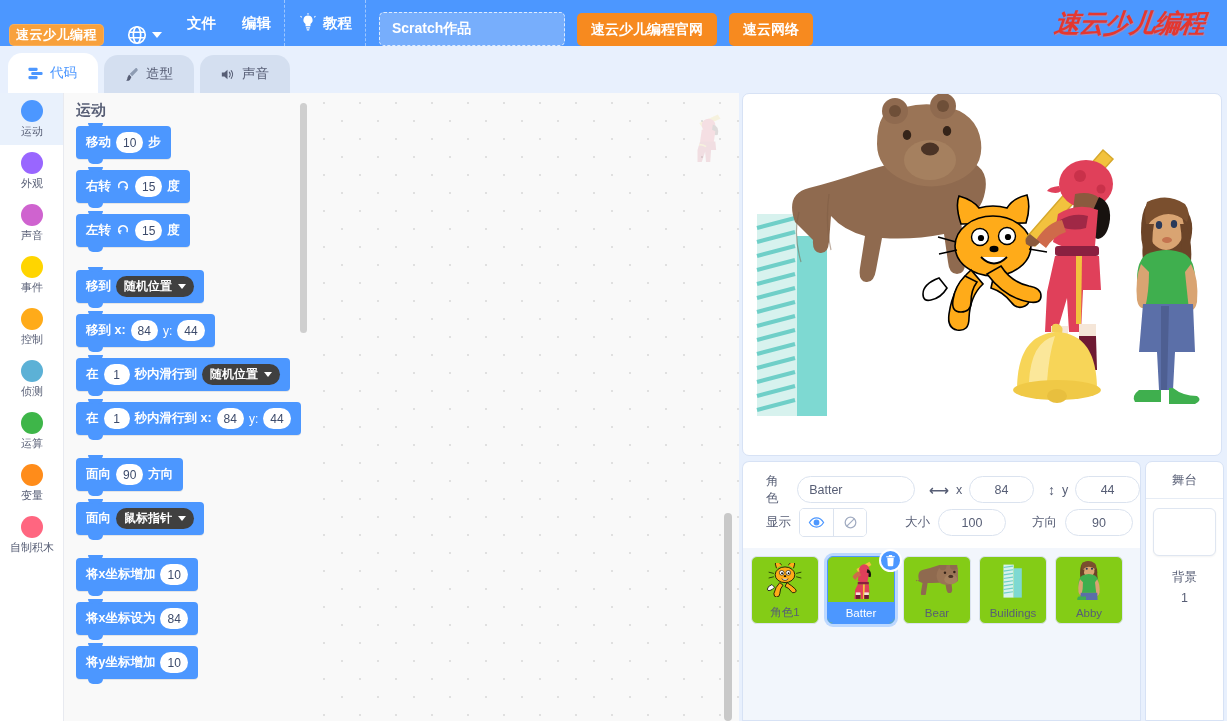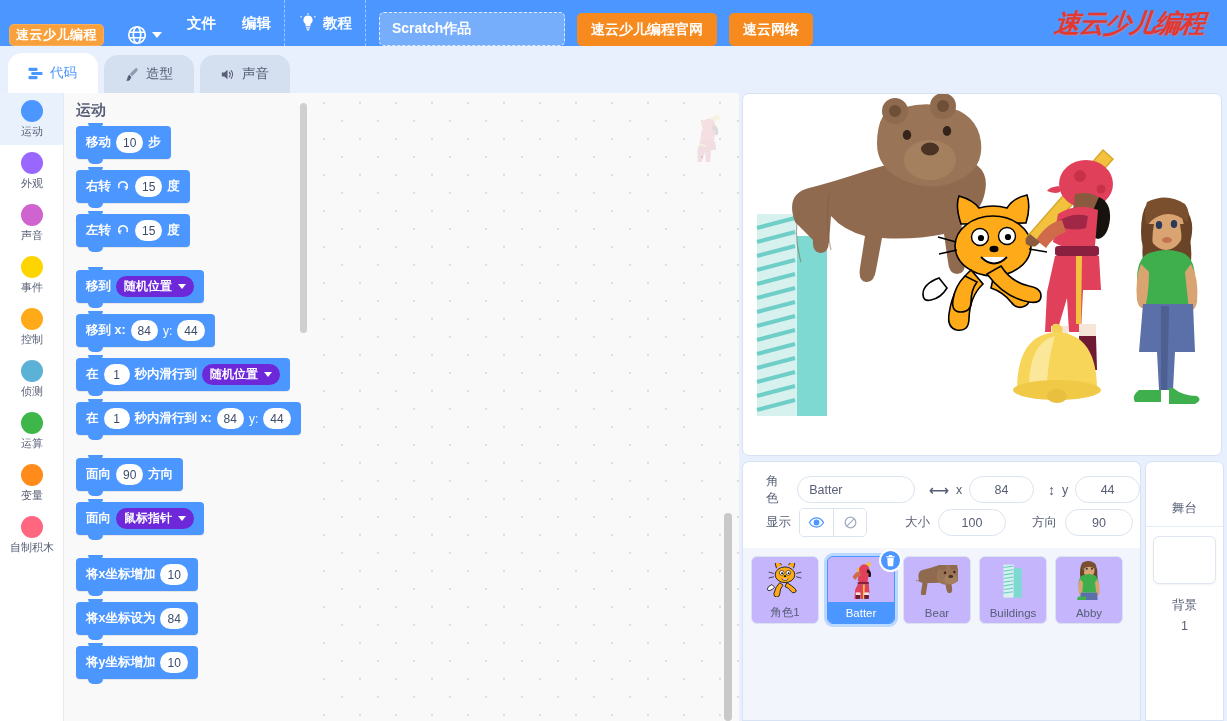--- a/index.html
+++ b/index.html
@@ -169,21 +169,21 @@
   .blk-gap { height: 12px; }
   .oval {
     background: #fff; color: #3d4b6b;
     border-radius: 11px;
     min-width: 26px; height: 21px;
     display: inline-flex; align-items: center; justify-content: center;
     font-size: 12px; font-weight: normal;
     padding: 0 7px;
   }
   .drop {
-    background: #6d28d9; color: #fff;
+    background: #404040; color: #fff;
     border-radius: 11px; height: 21px;
     display: inline-flex; align-items: center;
     gap: 6px; padding: 0 8px;
     font-size: 12px; font-weight: bold;
   }
   .drop .tri {
     width:0;height:0;border-left:4px solid transparent;border-right:4px solid transparent;border-top:5px solid #fff;
   }
   .lightlbl { font-weight: normal; font-size: 12px; }
   #palette-scroll {
@@ -274,21 +274,21 @@
     border-top: none;
     display: flex; flex-wrap: wrap;
     align-content: flex-start;
     padding: 8px 0 0 8px;
     gap: 8px;
     overflow: hidden;
   }
   .sprite-card {
     position: relative;
     width: 68px; height: 68px;
-    background: #c4b5fd;
+    background: #84cc16;
     border: 1px solid #dbe3ef;
     border-radius: 6px;
     display: flex; flex-direction: column;
     align-items: center; justify-content: flex-end;
     cursor: pointer;
     overflow: visible;
   }
   .sprite-card.sel { border-color: #4c97ff; box-shadow: 0 0 0 3px #bcd8ff; }
   .sprite-thumb { flex: 1; display: flex; align-items: center; justify-content: center; width: 100%; }
   .sprite-name {
@@ -313,21 +313,20 @@
     background: #fff;
     border: 1px solid #d7e2f5;
     border-radius: 7px 7px 0 0;
     display: flex; flex-direction: column; align-items: center;
   }
   #stagepanel-title {
     font-size: 12.5px; color: #575e75;
     height: 37px; display: flex; align-items: center;
     border-bottom: 1px solid #e6ecf5; width: 100%;
     justify-content: center;
-    margin-top: 28px;
   }
   #stage-thumb {
     width: 63px; height: 48px;
     background: #fff;
     border: 1px solid #dfe6f1;
     border-radius: 6px;
     margin-top: 9px;
     box-shadow: 0 1px 2px rgba(0,0,0,.05);
   }
   .stage-sub { font-size: 12.5px; color: #575e75; margin-top: 13px; }

